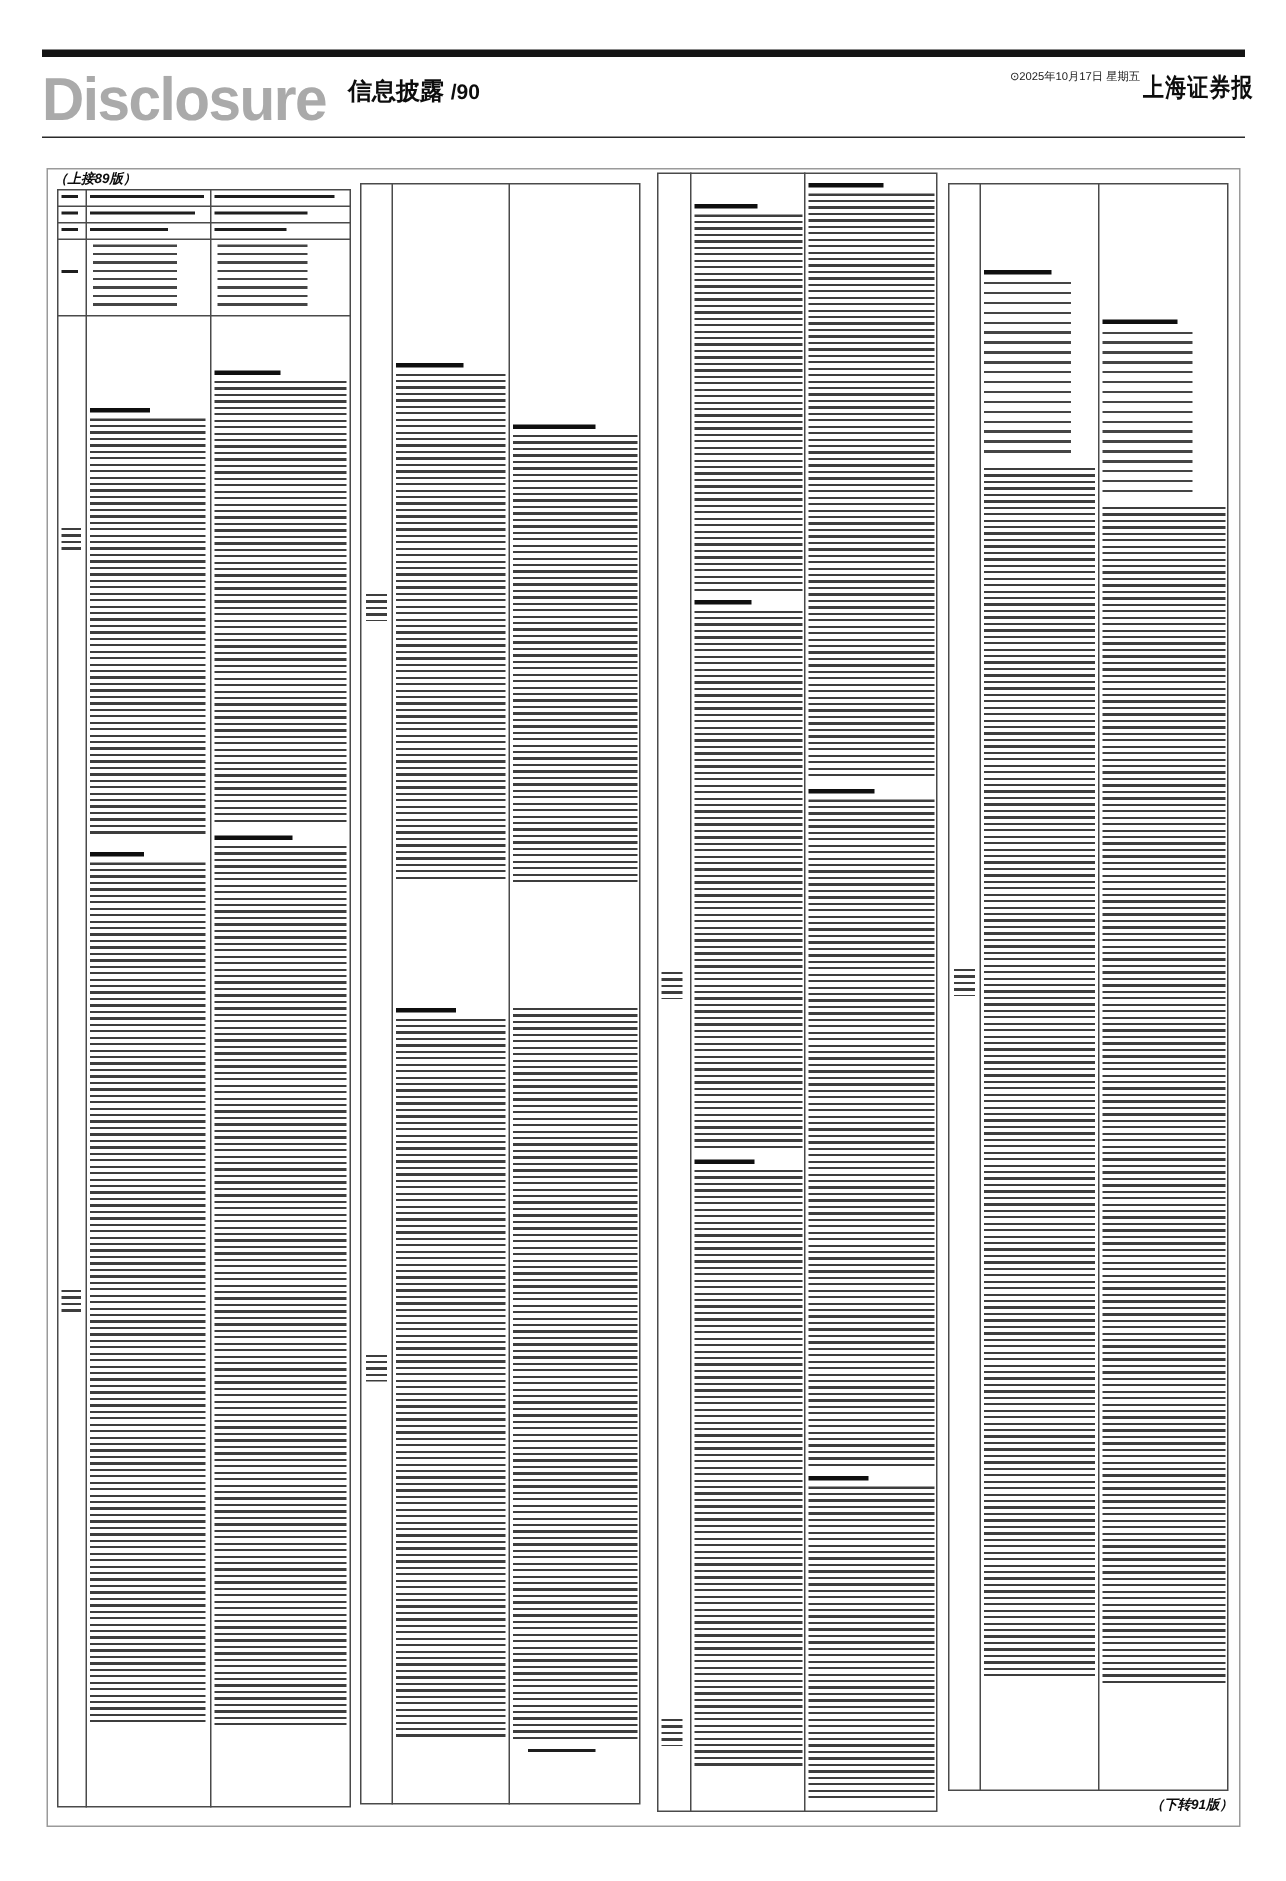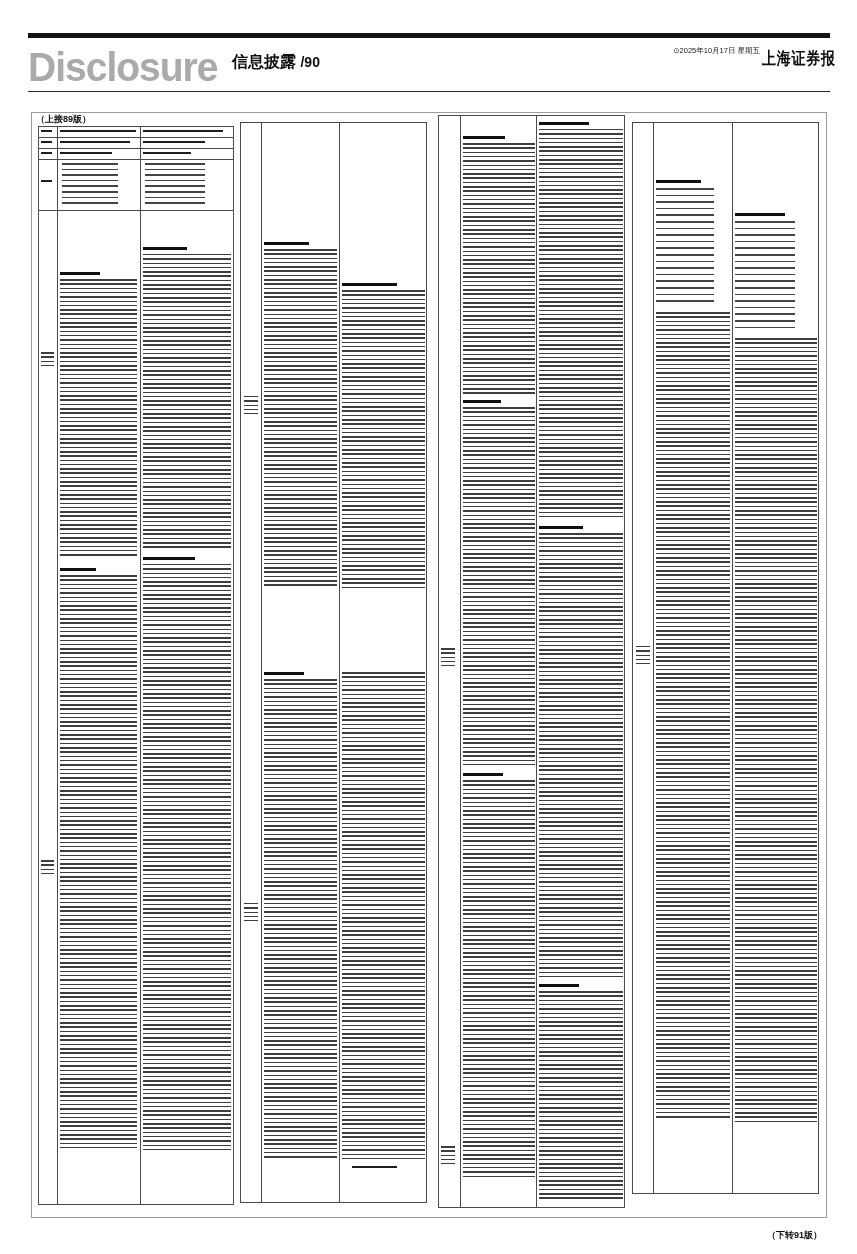--- a/index.html
+++ b/index.html
@@ -17,21 +17,21 @@
   .masthead{color:#0d0d0d;font-family:"Liberation Serif","DejaVu Serif",serif;font-weight:bold;
             font-size:17px;line-height:1;transform:scaleX(0.82);transform-origin:top left;letter-spacing:1px;}
   .headrule{background:#2a2a2a;}
 
   
   .outerbox{border:1px solid #9a9a9a;}
   .blockbox{border:1px solid #4a4a4a;background:#fff;}
   .vline{background:#4a4a4a;width:1px;}
   .hline{background:#4a4a4a;height:1px;}
 
-  .marker{color:#0d0d0d;font-weight:bold;font-size:9px;line-height:1;}
+  .marker{color:#0d0d0d;font-weight:bold;font-size:9px;line-height:1;font-style:italic;}
 
   
   .tx{background-image:repeating-linear-gradient(180deg,
         rgba(28,28,28,.85) 0, rgba(28,28,28,.85) 1.5px,
         rgba(0,0,0,0) 1.5px, rgba(0,0,0,0) 4.3px);}
   .list{background-image:repeating-linear-gradient(180deg,
         rgba(28,28,28,.82) 0, rgba(28,28,28,.82) 1.6px,
         rgba(0,0,0,0) 1.6px, rgba(0,0,0,0) 5.6px);}
   .list2{background-image:repeating-linear-gradient(180deg,
         rgba(28,28,28,.82) 0, rgba(28,28,28,.82) 1.6px,
@@ -134,15 +134,15 @@
   <div class="abs tx" style="left:636px;top:646px;width:14px;height:18px;"></div>
 
   <div class="abs hd" style="left:656px;top:180px;width:45px;"></div>
   <div class="abs list2" style="left:656px;top:188px;width:58px;height:118px;"></div>
   <div class="abs tx" style="left:656px;top:312px;width:74px;height:808px;"></div>
 
   <div class="abs hd" style="left:735px;top:213px;width:50px;"></div>
   <div class="abs list2" style="left:735px;top:221px;width:60px;height:112px;"></div>
   <div class="abs tx" style="left:735px;top:338px;width:82px;height:784px;"></div>
 
-  <div class="abs marker" style="left:738px;top:1199px;width:84px;text-align:right;margin-top:32px;">（下转91版）</div>
+  <div class="abs marker" style="left:738px;top:1199px;width:84px;text-align:right;">（下转91版）</div>
 
 </div>
 
 </body></html>

